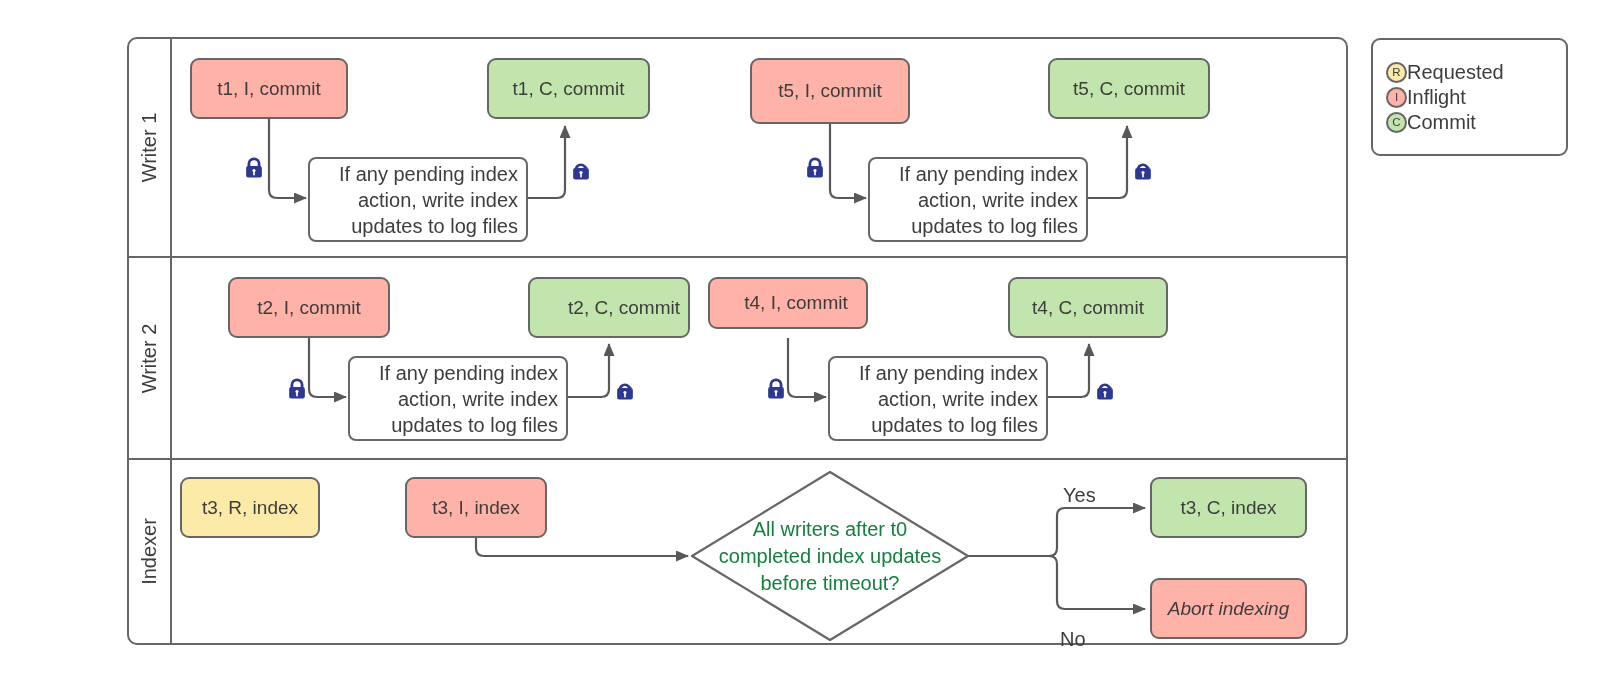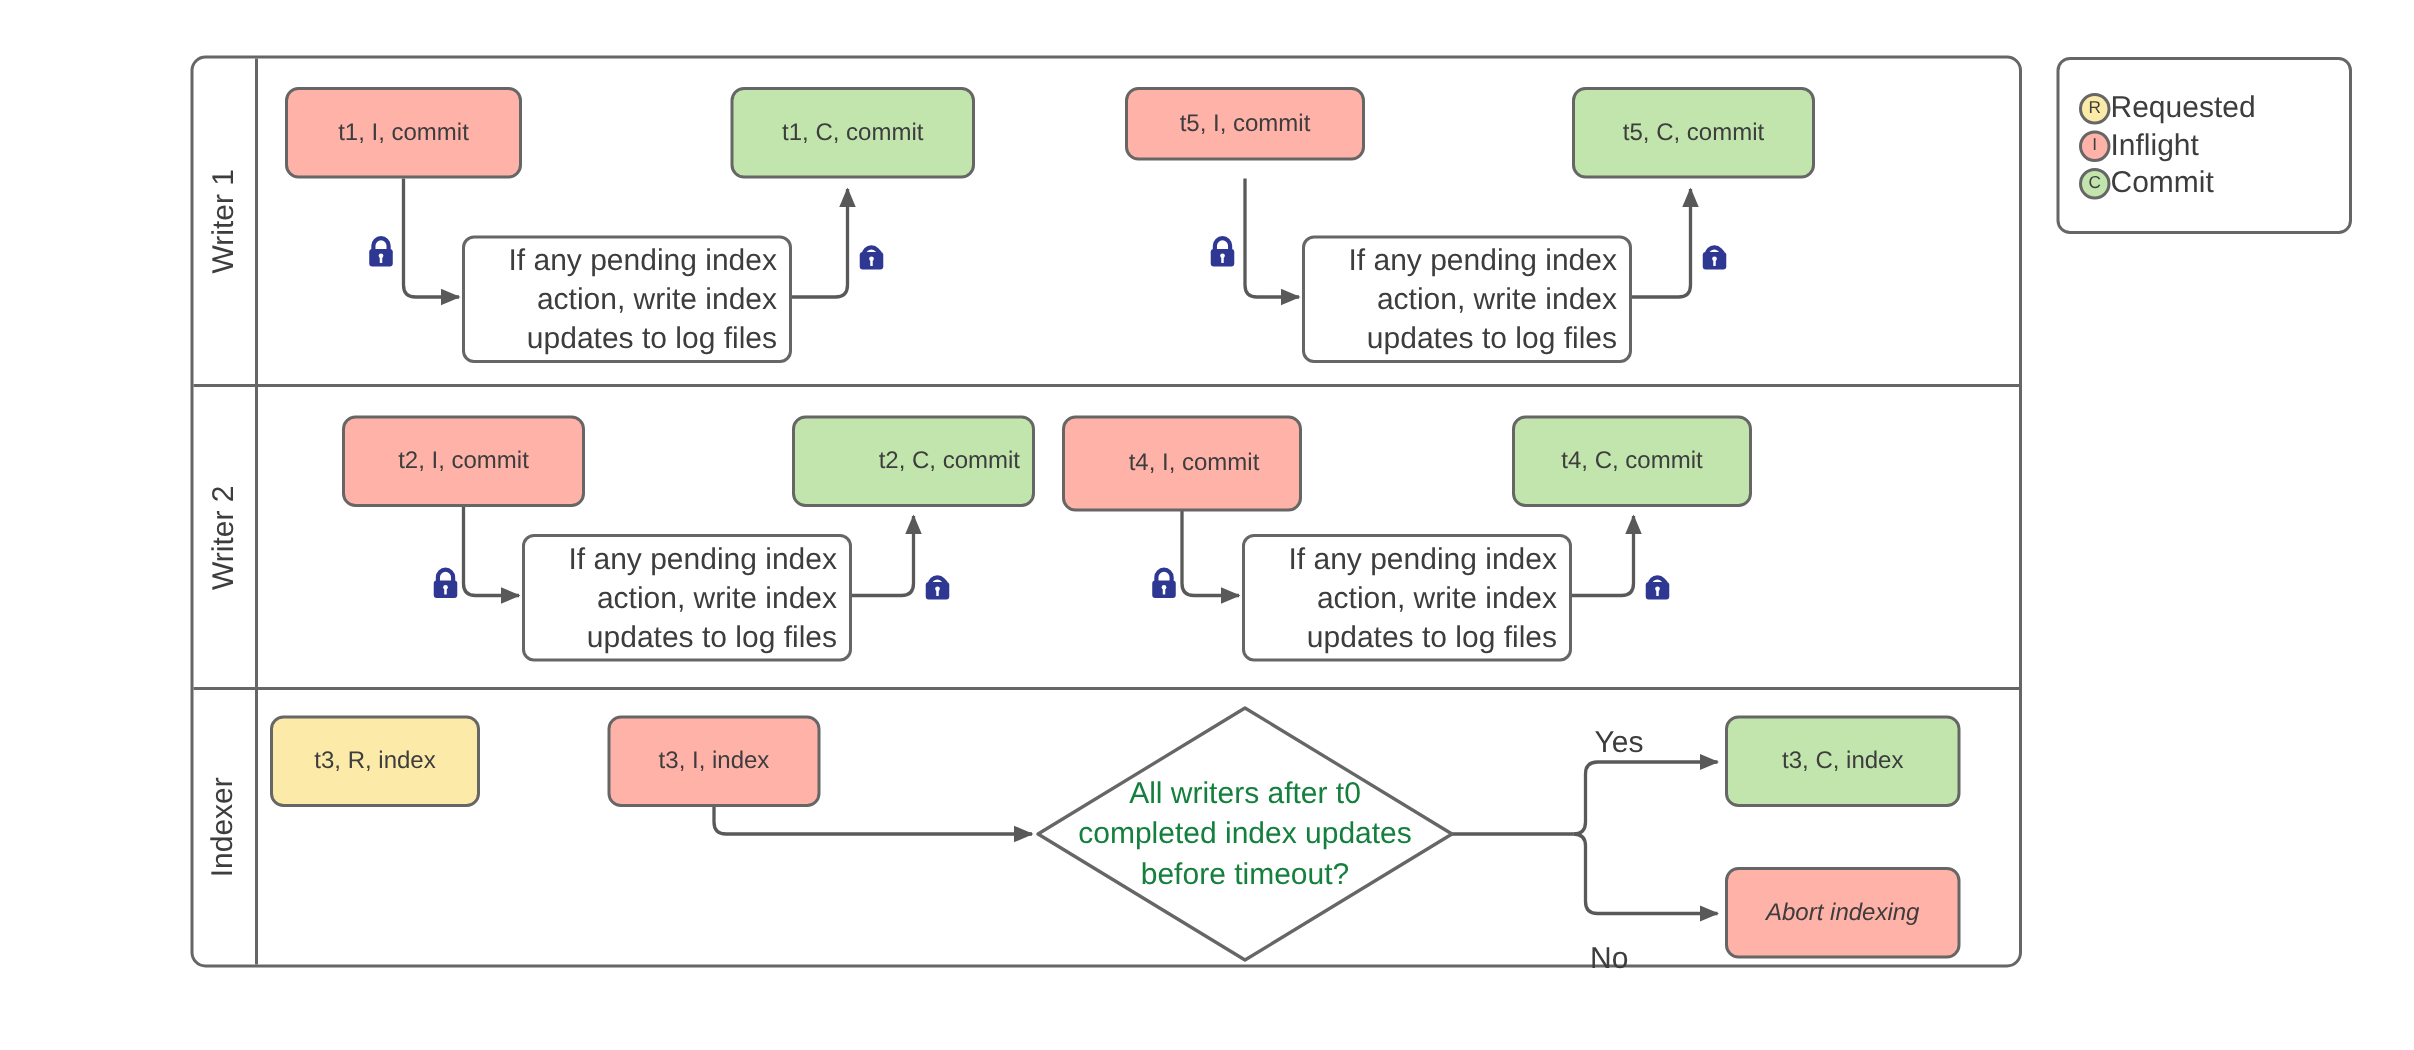--- a/index.html
+++ b/index.html
@@ -6,21 +6,21 @@
   .canvas{position:relative;width:1609px;height:700px;background:#fff;overflow:hidden;
           font-family:"Liberation Sans", sans-serif;color:#3d3d3d;}
   .pool{position:absolute;left:127px;top:37px;width:1221px;height:608px;
         border:2.2px solid #666;border-radius:10px;box-sizing:border-box;}
   .lane-sep{position:absolute;left:0;width:100%;height:2.2px;background:#666;}
   .label-sep{position:absolute;top:0;left:41px;width:2.2px;height:100%;background:#666;}
   .lane-label{position:absolute;left:0;width:41px;display:flex;align-items:center;justify-content:center;}
   .lane-label span{transform:rotate(-90deg);white-space:nowrap;font-size:20px;color:#3d3d3d;}
   .box{position:absolute;box-sizing:border-box;border:2.2px solid #666;border-radius:9px;
        display:flex;align-items:center;justify-content:center;text-align:center;
-       font-size:16px;color:#3d3d3d;background:#fff;line-height:26px;padding:2px 8px;}
+       font-size:19px;color:#3d3d3d;background:#fff;line-height:26px;padding:2px 8px;}
   .inflight{background:#ffb2a8;}
   .commit{background:#c2e5ad;}
   .requested{background:#fceba8;}
   .process{font-size:20px;border-radius:8px;text-align:right;}
   .floating-text{position:absolute;text-align:center;font-size:20px;color:#15803d;line-height:27px;}
   .edge-label{position:absolute;width:60px;text-align:left;font-size:20px;color:#3d3d3d;}
   .wires{position:absolute;left:0;top:0;width:1609px;height:700px;pointer-events:none;}
   .legend{position:absolute;left:1371px;top:38px;width:197px;height:118px;box-sizing:border-box;
           border:2.2px solid #666;border-radius:9px;display:flex;flex-direction:column;
           justify-content:center;padding-left:13px;}
@@ -100,40 +100,40 @@
 
   <div class="box inflight" style="left:190px;top:58px;width:158px;height:61px;">
       <span>t1, I, commit</span>
     </div>
   <div class="box process" style="left:308px;top:157px;width:220px;height:85px;">
       <span>If any pending index action, write index updates to log files</span>
     </div>
   <div class="box commit" style="left:487px;top:58px;width:163px;height:61px;">
       <span>t1, C, commit</span>
     </div>
-  <div class="box inflight" style="left:750px;top:58px;width:160px;height:49px;">
+  <div class="box inflight" style="left:750px;top:58px;width:160px;height:66px;">
       <span>t5, I, commit</span>
     </div>
   <div class="box process" style="left:868px;top:157px;width:220px;height:85px;">
       <span>If any pending index action, write index updates to log files</span>
     </div>
   <div class="box commit" style="left:1048px;top:58px;width:162px;height:61px;">
       <span>t5, C, commit</span>
     </div>
 
   <div class="box inflight" style="left:228px;top:277px;width:162px;height:61px;">
       <span>t2, I, commit</span>
     </div>
   <div class="box process" style="left:348px;top:356px;width:220px;height:85px;">
       <span>If any pending index action, write index updates to log files</span>
     </div>
   <div class="box commit" style="left:528px;top:277px;width:162px;height:61px;justify-content:flex-end;">
       <span>t2, C, commit</span>
     </div>
-  <div class="box inflight" style="left:708px;top:277px;width:160px;height:64px;padding-left:24px;">
+  <div class="box inflight" style="left:708px;top:277px;width:160px;height:52px;padding-left:24px;">
       <span>t4, I, commit</span>
     </div>
   <div class="box process" style="left:828px;top:356px;width:220px;height:85px;">
       <span>If any pending index action, write index updates to log files</span>
     </div>
   <div class="box commit" style="left:1008px;top:277px;width:160px;height:61px;justify-content:center;">
       <span>t4, C, commit</span>
     </div>
 
   <div class="box requested" style="left:180px;top:477px;width:140px;height:61px;">

